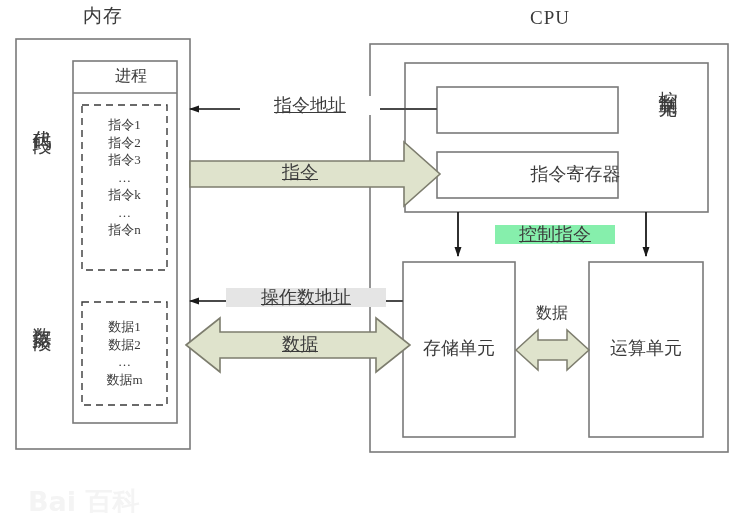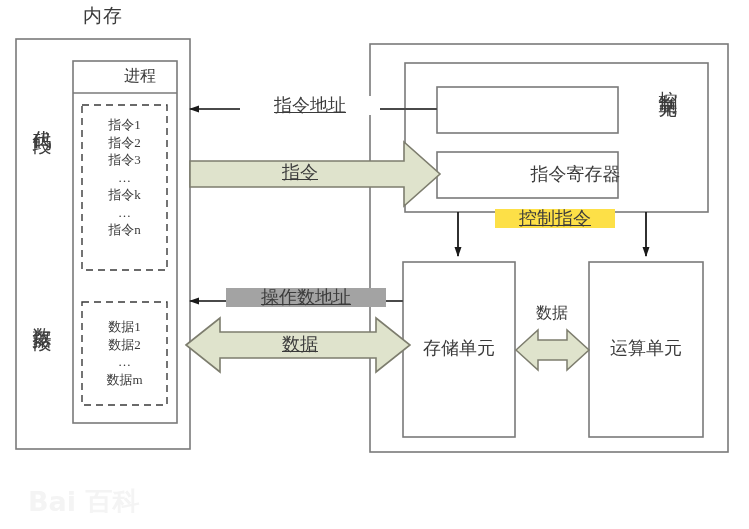--- a/index.html
+++ b/index.html
@@ -113,47 +113,48 @@
 
     <polygon points="190,161 404,161 404,142 440,174 404,206 404,187 190,187" fill="#dfe3cc" stroke="#7d7d6e" stroke-width="1.6" stroke-linejoin="miter"></polygon>
 
     <polygon points="186,345 220,318 220,332 376,332 376,318 410,345 376,372 376,358 220,358 220,372" fill="#dfe3cc" stroke="#7d7d6e" stroke-width="1.6" stroke-linejoin="miter"></polygon>
 
     <polygon points="516,350 538,330 538,340 567,340 567,330 589,350 567,370 567,360 538,360 538,370" fill="#dfe3cc" stroke="#7d7d6e" stroke-width="1.5" stroke-linejoin="miter"></polygon>
   </svg>
 
   <div class="lbl title-lbl" style="left:58px; top:6px; width:90px;">内存</div>
 
+  <div class="lbl title-lbl" style="left:500px; top:8px; width:100px; font-family:'Liberation Serif',serif;">CPU</div>
 
   <div class="lbl vert-lbl" style="left:28px; top:115px; width:24px;">代码段</div>
 
   <div class="lbl vert-lbl" style="left:28px; top:312px; width:24px;">数据段</div>
 
-  <div class="lbl mid-lbl" style="left:88px; top:68px; width:104px;">进程</div>
+  <div class="lbl mid-lbl" style="left:79px; top:68px; width:104px;">进程</div>
 
   <div class="lbl small-lbl" style="left:82px; top:116px; width:85px;">指令1
 指令2
 指令3
 …
 指令k
 …
 指令n</div>
 
   <div class="lbl small-lbl" style="left:82px; top:318px; width:85px;">数据1
 数据2
 …
 数据m</div>
 
   <div class="lbl arrow-lbl" style="left:240px; top:96px; width:140px; background:#ffffff;">指令地址</div>
 
   <div class="lbl arrow-lbl" style="left:255px; top:163px; width:90px;">指令</div>
 
-  <div class="lbl arrow-lbl" style="left:495px; top:209px; width:120px; background:#fde047;">控制指令</div>
+  <div class="lbl arrow-lbl" style="left:495px; top:225px; width:120px; background:#86efac;">控制指令</div>
 
-  <div class="lbl arrow-lbl" style="left:226px; top:288px; width:160px; background:#a3a3a3;">操作数地址</div>
+  <div class="lbl arrow-lbl" style="left:226px; top:288px; width:160px; background:#e5e5e5;">操作数地址</div>
 
   <div class="lbl arrow-lbl" style="left:255px; top:335px; width:90px;">数据</div>
 
   <div class="lbl mid-lbl" style="left:513px; top:305px; width:78px;">数据</div>
 
   <div class="lbl vert-lbl" style="left:654px; top:76px; width:24px;">控制单元</div>
 
 
   <div class="lbl box-lbl" style="left:437px; top:165px; width:181px;margin-left:48px;">指令寄存器</div>
 

